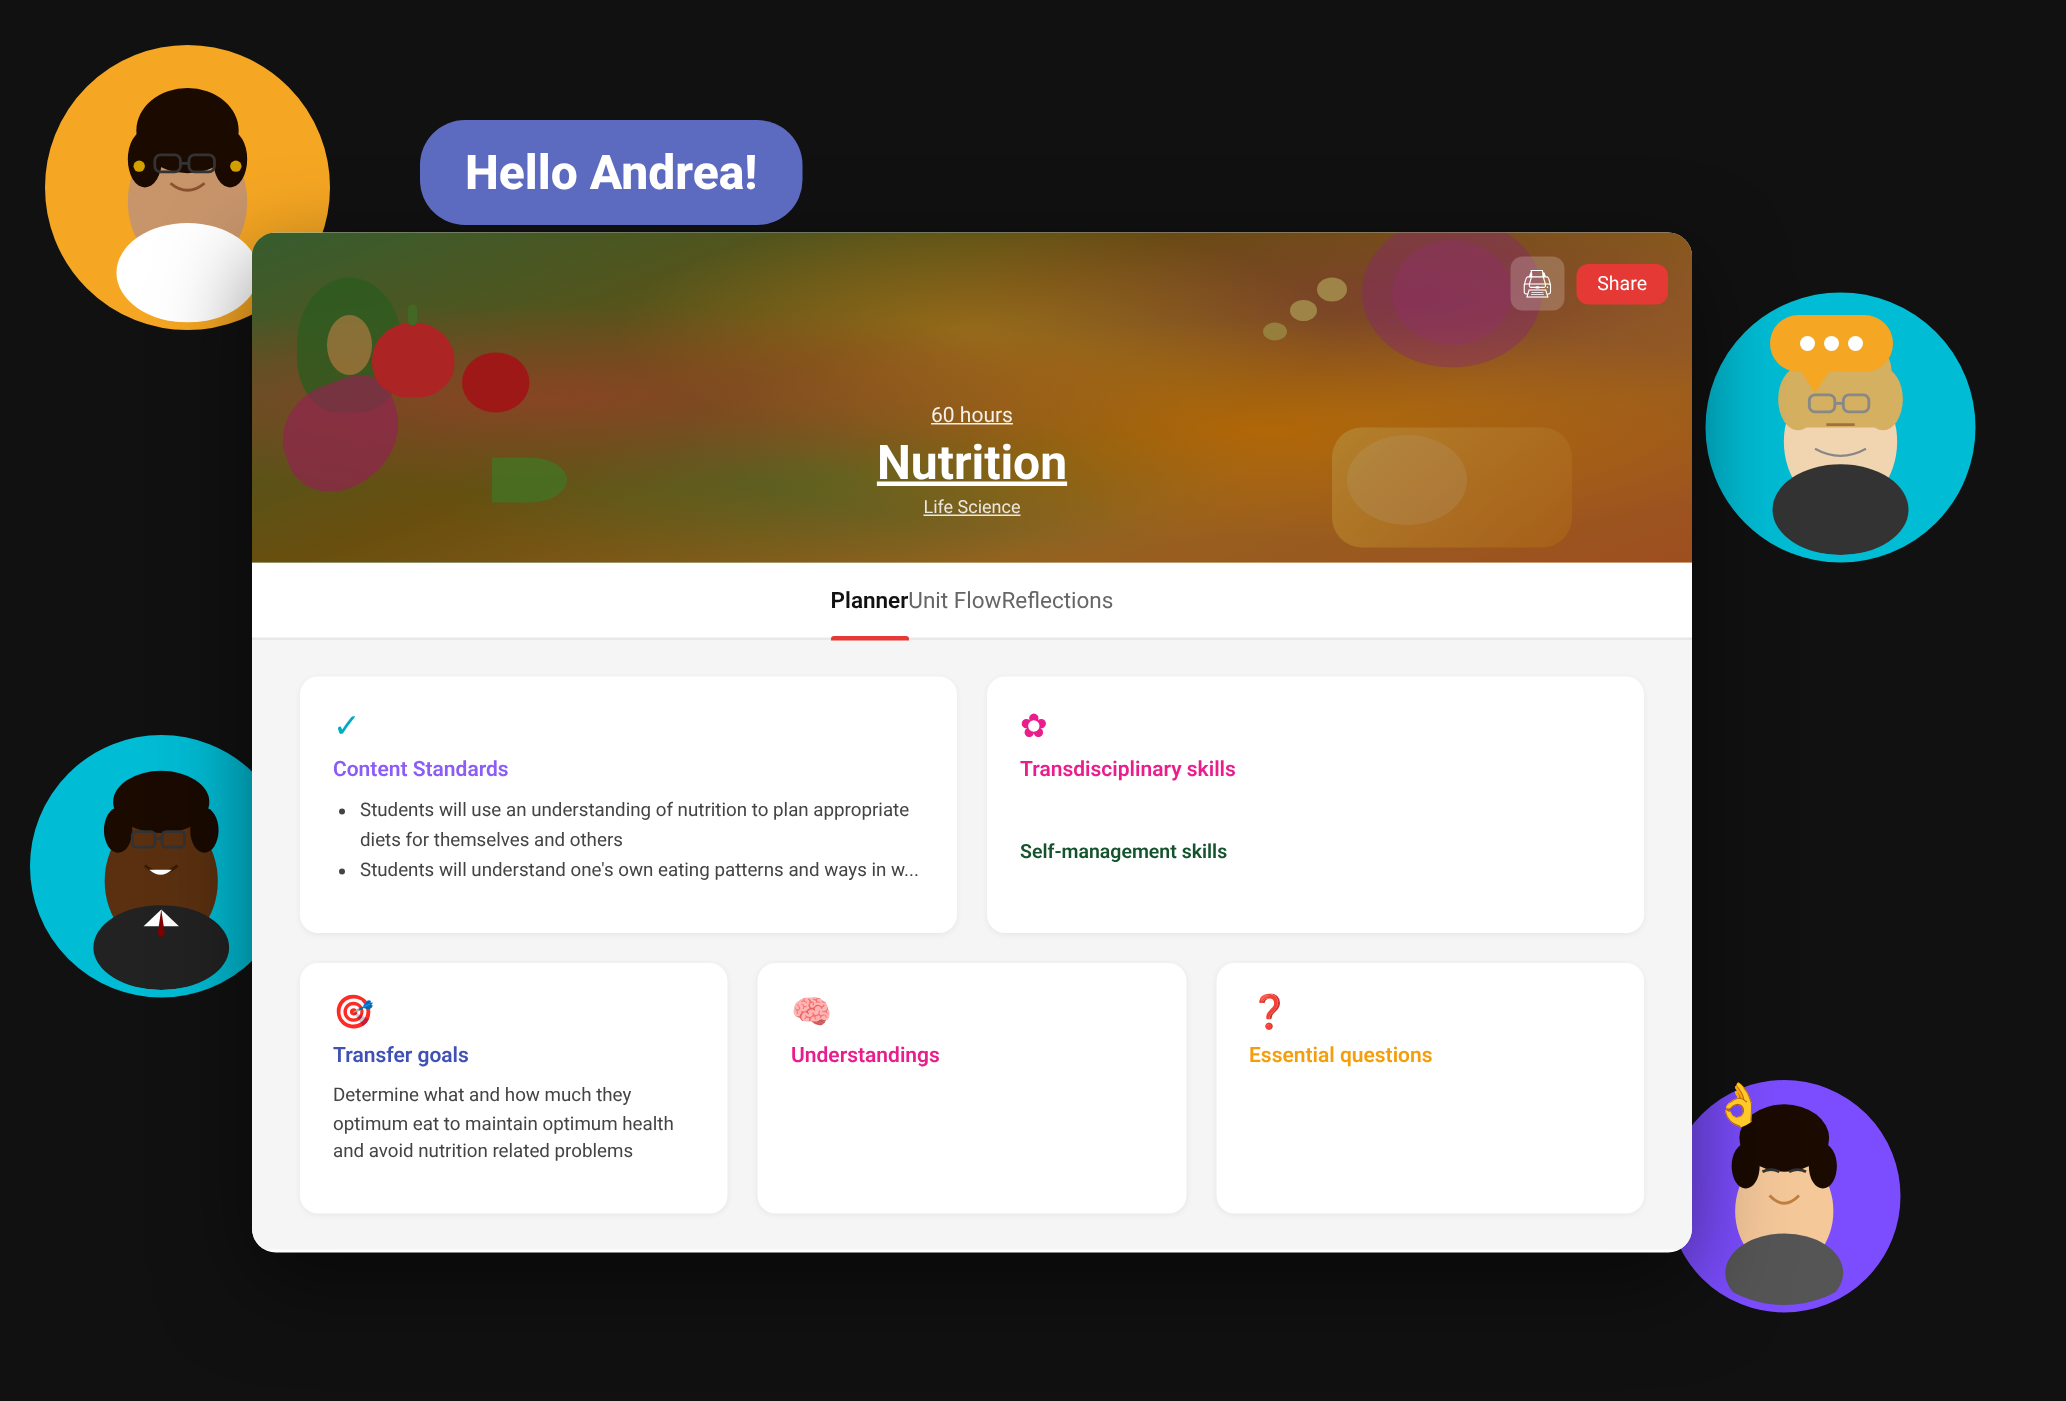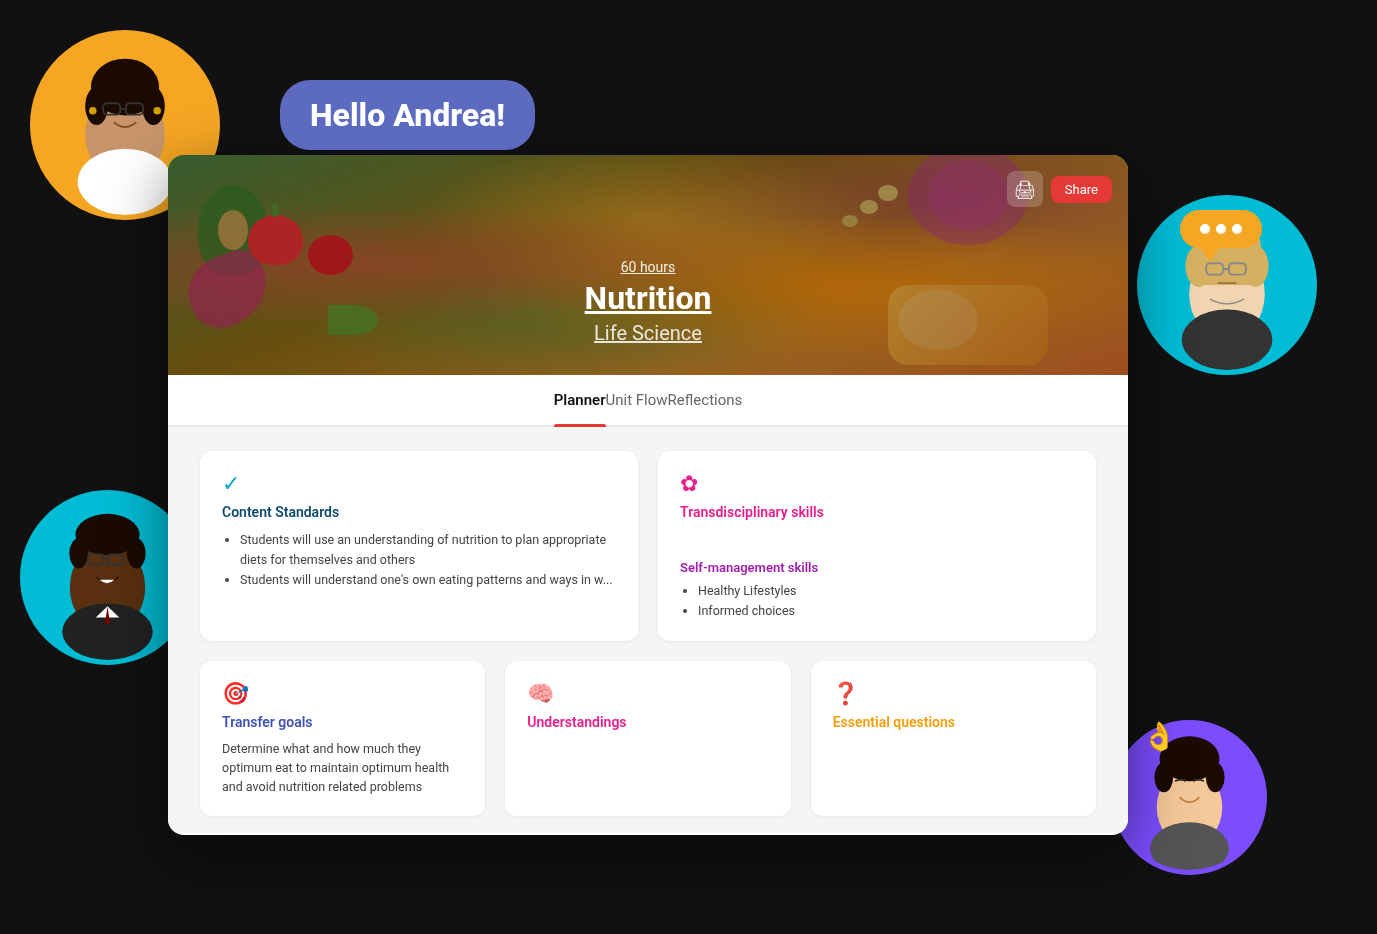--- a/index.html
+++ b/index.html
@@ -94,21 +94,21 @@
       margin-bottom: 4px;
     }
 
     .hero-title {
       font-size: 32px;
       font-weight: 700;
       margin-bottom: 4px;
     }
 
     .hero-subtitle {
-      font-size: 20px;
+      font-size: 12px;
       opacity: 0.85;
     }
 
     
     .hero-actions {
       position: absolute;
       top: 16px;
       right: 16px;
       display: flex;
       align-items: center;
@@ -196,29 +196,29 @@
       font-size: 28px;
       margin-bottom: 8px;
     }
 
     .card-title {
       font-size: 14px;
       font-weight: 600;
       margin-bottom: 10px;
     }
 
-    .card-title.cyan { color: #0c4a6e; }
+    .card-title.cyan { color: #8b5cf6; }
     .card-title.pink { color: #e91e8c; }
     .card-title.blue { color: #3f51b5; }
     .card-title.amber { color: #f59e0b; }
 
     .card-subtitle {
       font-size: 13px;
       font-weight: 600;
-      color: #a21caf;
+      color: #14532d;
       margin-bottom: 6px;
       margin-top: 40px;
     }
 
     .card-list {
       list-style: disc;
       padding-left: 18px;
       font-size: 12.5px;
       color: #444;
       line-height: 1.6;
@@ -513,24 +513,20 @@
       <ul class="card-list">
         <li>Students will use an understanding of nutrition to plan appropriate diets for themselves and others</li>
         <li>Students will understand one's own eating patterns and ways in w...</li>
       </ul>
     </div>
 
     <div class="info-card">
       <div class="card-icon icon-flower">✿</div>
       <div class="card-title pink">Transdisciplinary skills</div>
       <div class="card-subtitle">Self-management skills</div>
-      <ul class="card-list">
-        <li>Healthy Lifestyles</li>
-        <li>Informed choices</li>
-      </ul>
     </div>
 
     <div class="bottom-row">
 
       <div class="info-card">
         <div class="card-icon icon-target">🎯</div>
         <div class="card-title blue">Transfer goals</div>
         <div class="card-text">Determine what and how much they optimum eat to maintain optimum health and avoid nutrition related problems</div>
       </div>
 

